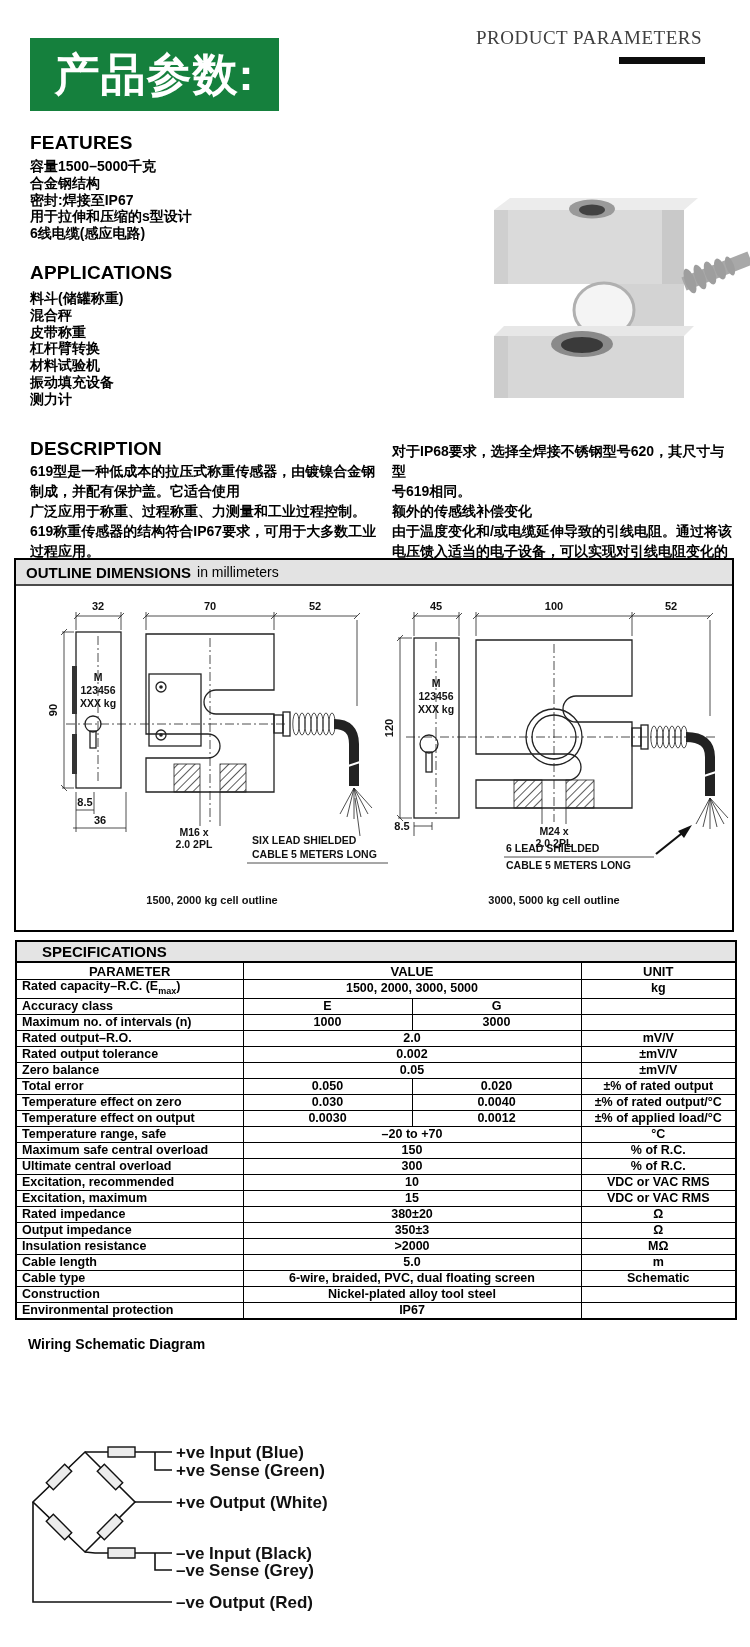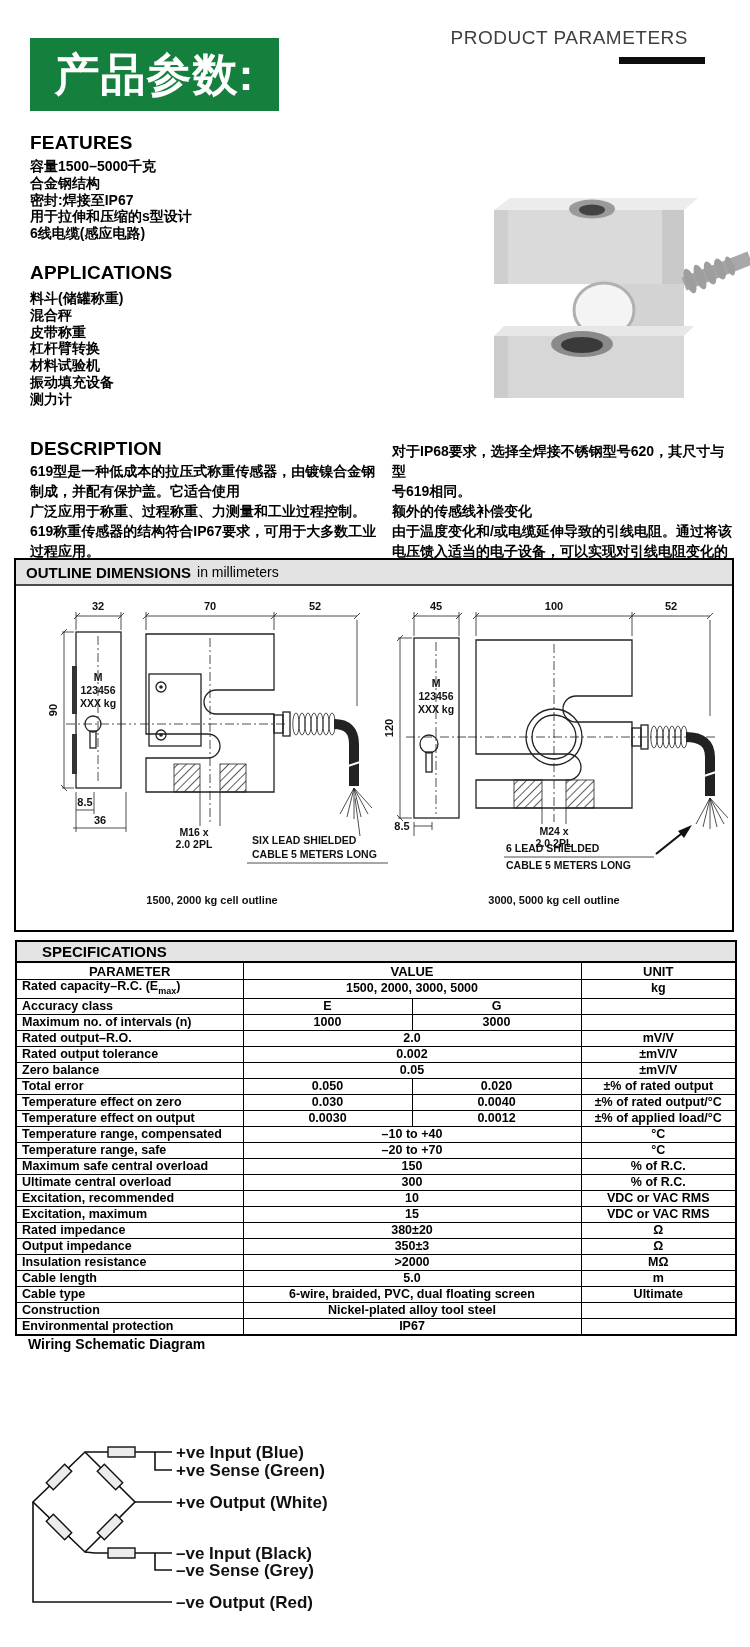--- a/index.html
+++ b/index.html
@@ -1,21 +1,21 @@
 <!DOCTYPE html>
 <html><head>
 <meta charset="utf-8">
 <style>
   html,body{margin:0;padding:0;background:#fff;}
   .page{position:relative;width:750px;height:1647px;background:#ffffff;overflow:hidden;
         font-family:"Liberation Sans","DejaVu Sans",sans-serif;color:#000;}
   
   .badge{position:absolute;left:30px;top:38px;width:249px;height:73px;background:#15803d;
          color:#fff;font-size:45px;font-weight:bold;display:flex;align-items:center;justify-content:center;letter-spacing:1px;}
-  .pp-label{position:absolute;right:62px;top:27px;font-size:19px;color:#3f3f3f;letter-spacing:.5px;font-weight:500;}
+  .pp-label{position:absolute;right:48px;top:27px;font-size:19px;color:#3f3f3f;letter-spacing:.5px;font-weight:500;font-family:Liberation Serif, serif;}
   .pp-bar{position:absolute;right:45px;top:57px;width:86px;height:7px;background:#0d0d0d;}
   
   .sec-title{position:absolute;left:30px;font-size:19px;font-weight:800;letter-spacing:.2px;}
   .cn-list{position:absolute;left:30px;font-size:14px;font-weight:bold;line-height:16.8px;}
   .desc-col{position:absolute;font-size:14px;font-weight:bold;line-height:20px;white-space:pre-line;}
   
   .photo{position:absolute;left:432px;top:172px;}
   
   .outline-box{position:absolute;left:14px;top:558px;width:720px;height:374px;border:2px solid #000000;background:#fff;box-sizing:border-box;}
   .outline-head{height:24px;background:#e3e3e3;border-bottom:2px solid #4a4a4a;display:flex;align-items:center;padding-left:10px;}
@@ -307,25 +307,20 @@
           <td class="sp-v">0.0040</td>
           <td class="sp-u">±% of rated output/°C</td>
         </tr>
         <tr>
           <td class="sp-p">Temperature effect on output</td>
           <td class="sp-v">0.0030</td>
           <td class="sp-v">0.0012</td>
           <td class="sp-u">±% of applied load/°C</td>
         </tr>
         <tr>
-          <td class="sp-p">Temperature range, compensated</td>
-          <td colspan="2" class="sp-v">–10 to +40</td>
-          <td class="sp-u">°C</td>
-        </tr>
-        <tr>
           <td class="sp-p">Temperature range, safe</td>
           <td colspan="2" class="sp-v">–20 to +70</td>
           <td class="sp-u">°C</td>
         </tr>
         <tr>
           <td class="sp-p">Maximum safe central overload</td>
           <td colspan="2" class="sp-v">150</td>
           <td class="sp-u">% of R.C.</td>
         </tr>
         <tr>
@@ -359,21 +354,21 @@
           <td class="sp-u">MΩ</td>
         </tr>
         <tr>
           <td class="sp-p">Cable length</td>
           <td colspan="2" class="sp-v">5.0</td>
           <td class="sp-u">m</td>
         </tr>
         <tr>
           <td class="sp-p">Cable type</td>
           <td colspan="2" class="sp-v">6-wire, braided, PVC, dual floating screen</td>
-          <td class="sp-u">Ultimate</td>
+          <td class="sp-u">Schematic</td>
         </tr>
         <tr>
           <td class="sp-p">Construction</td>
           <td colspan="2" class="sp-v">Nickel-plated alloy tool steel</td>
           <td class="sp-u"></td>
         </tr>
         <tr>
           <td class="sp-p">Environmental protection</td>
           <td colspan="2" class="sp-v">IP67</td>
           <td class="sp-u"></td>

